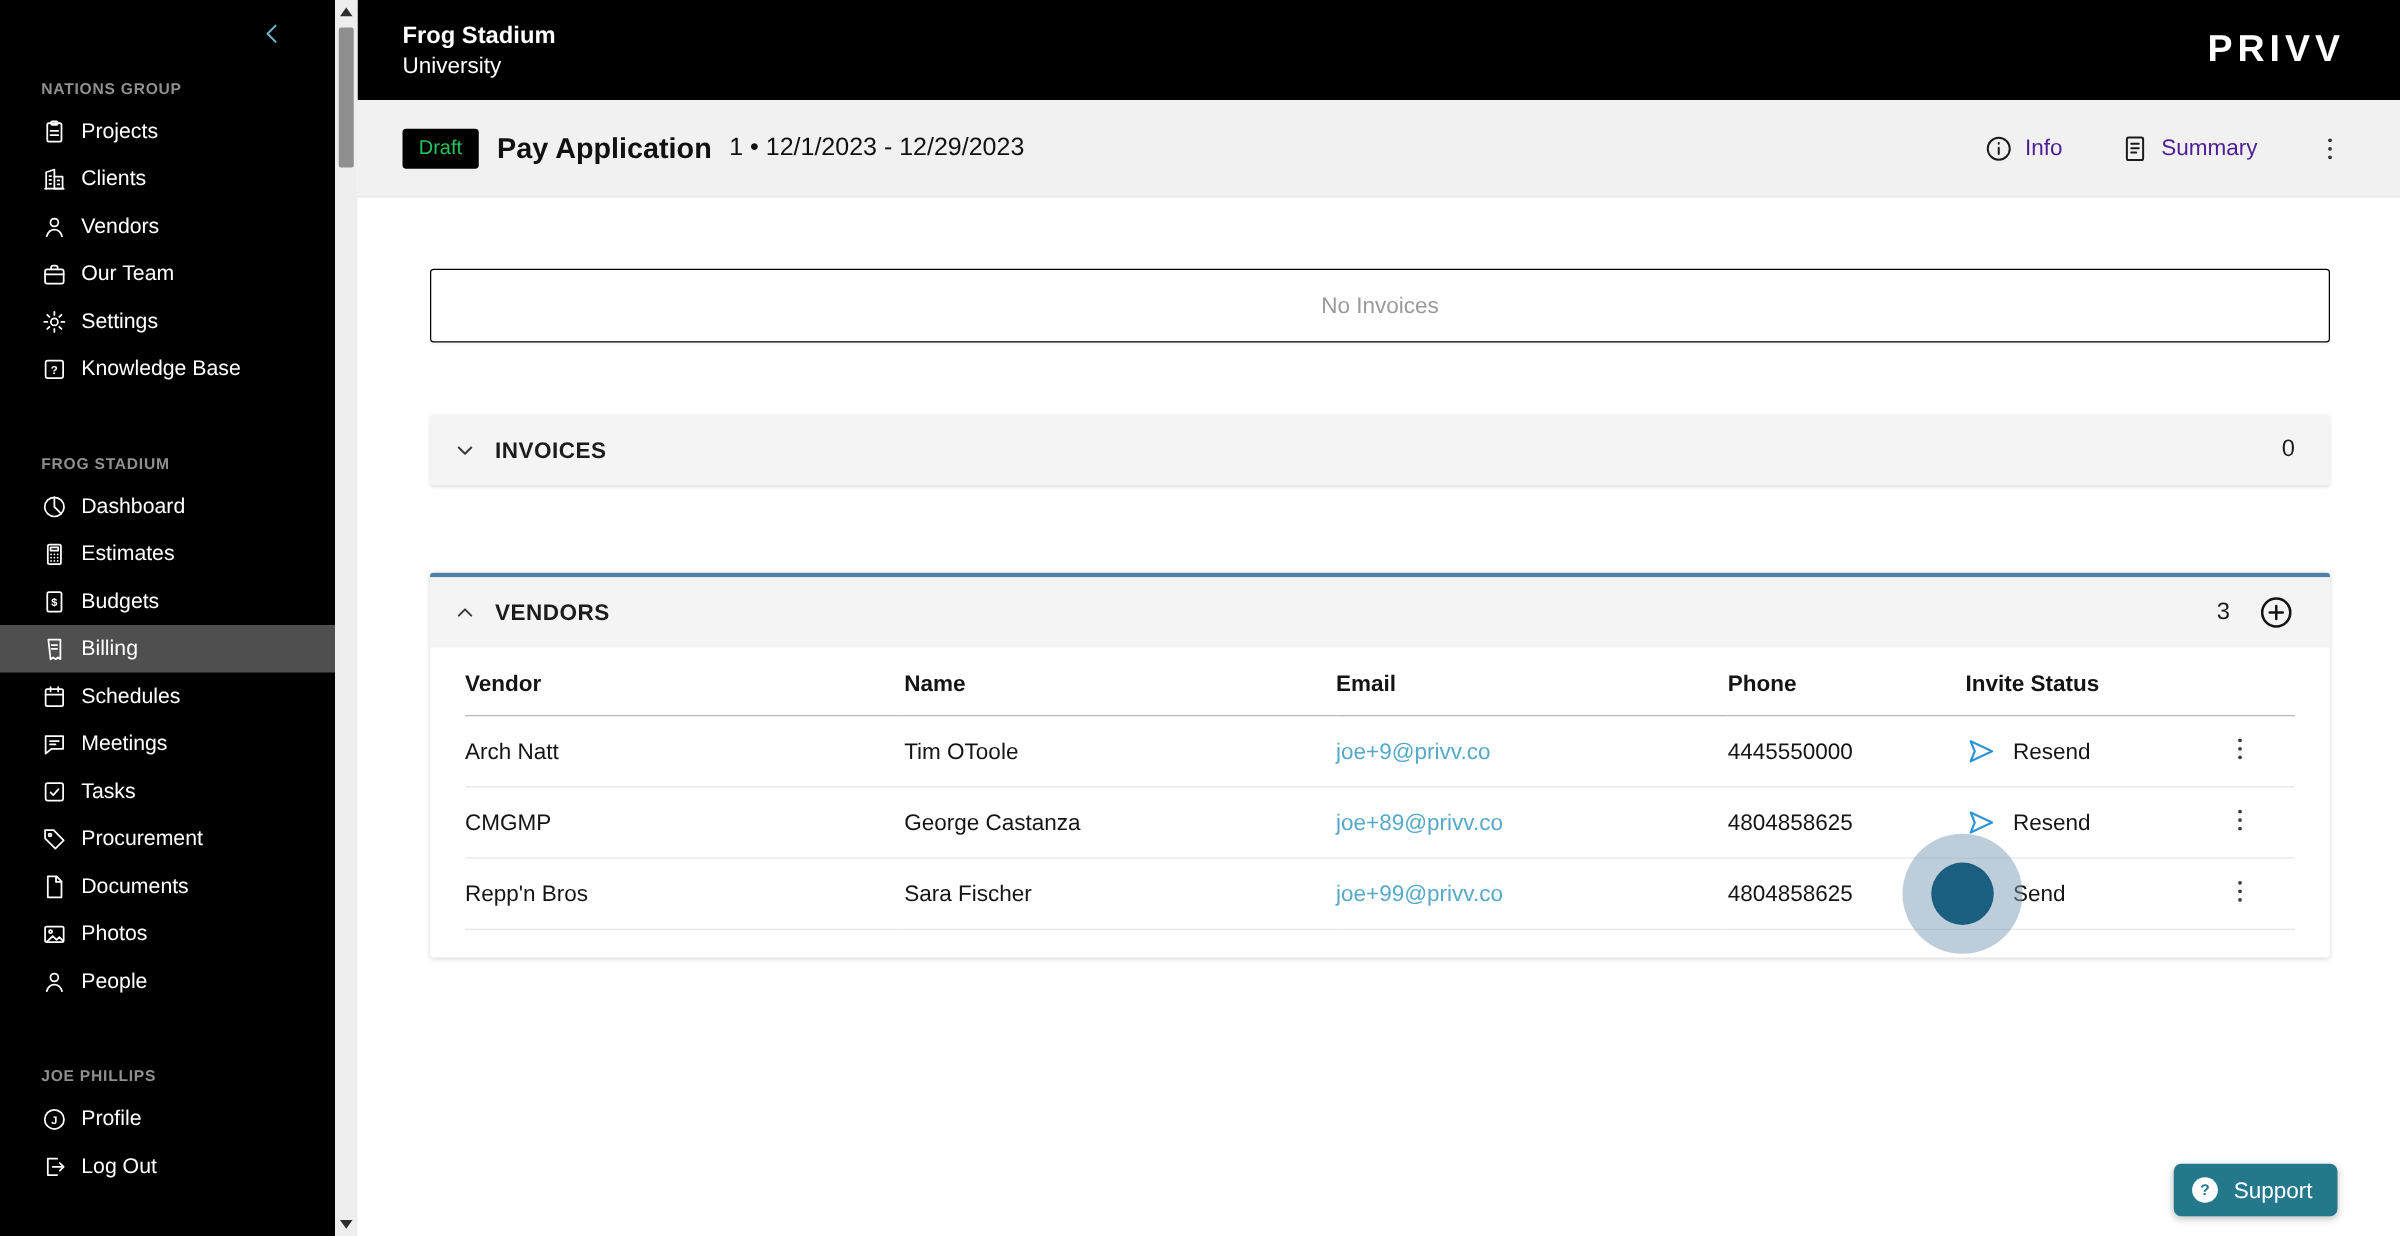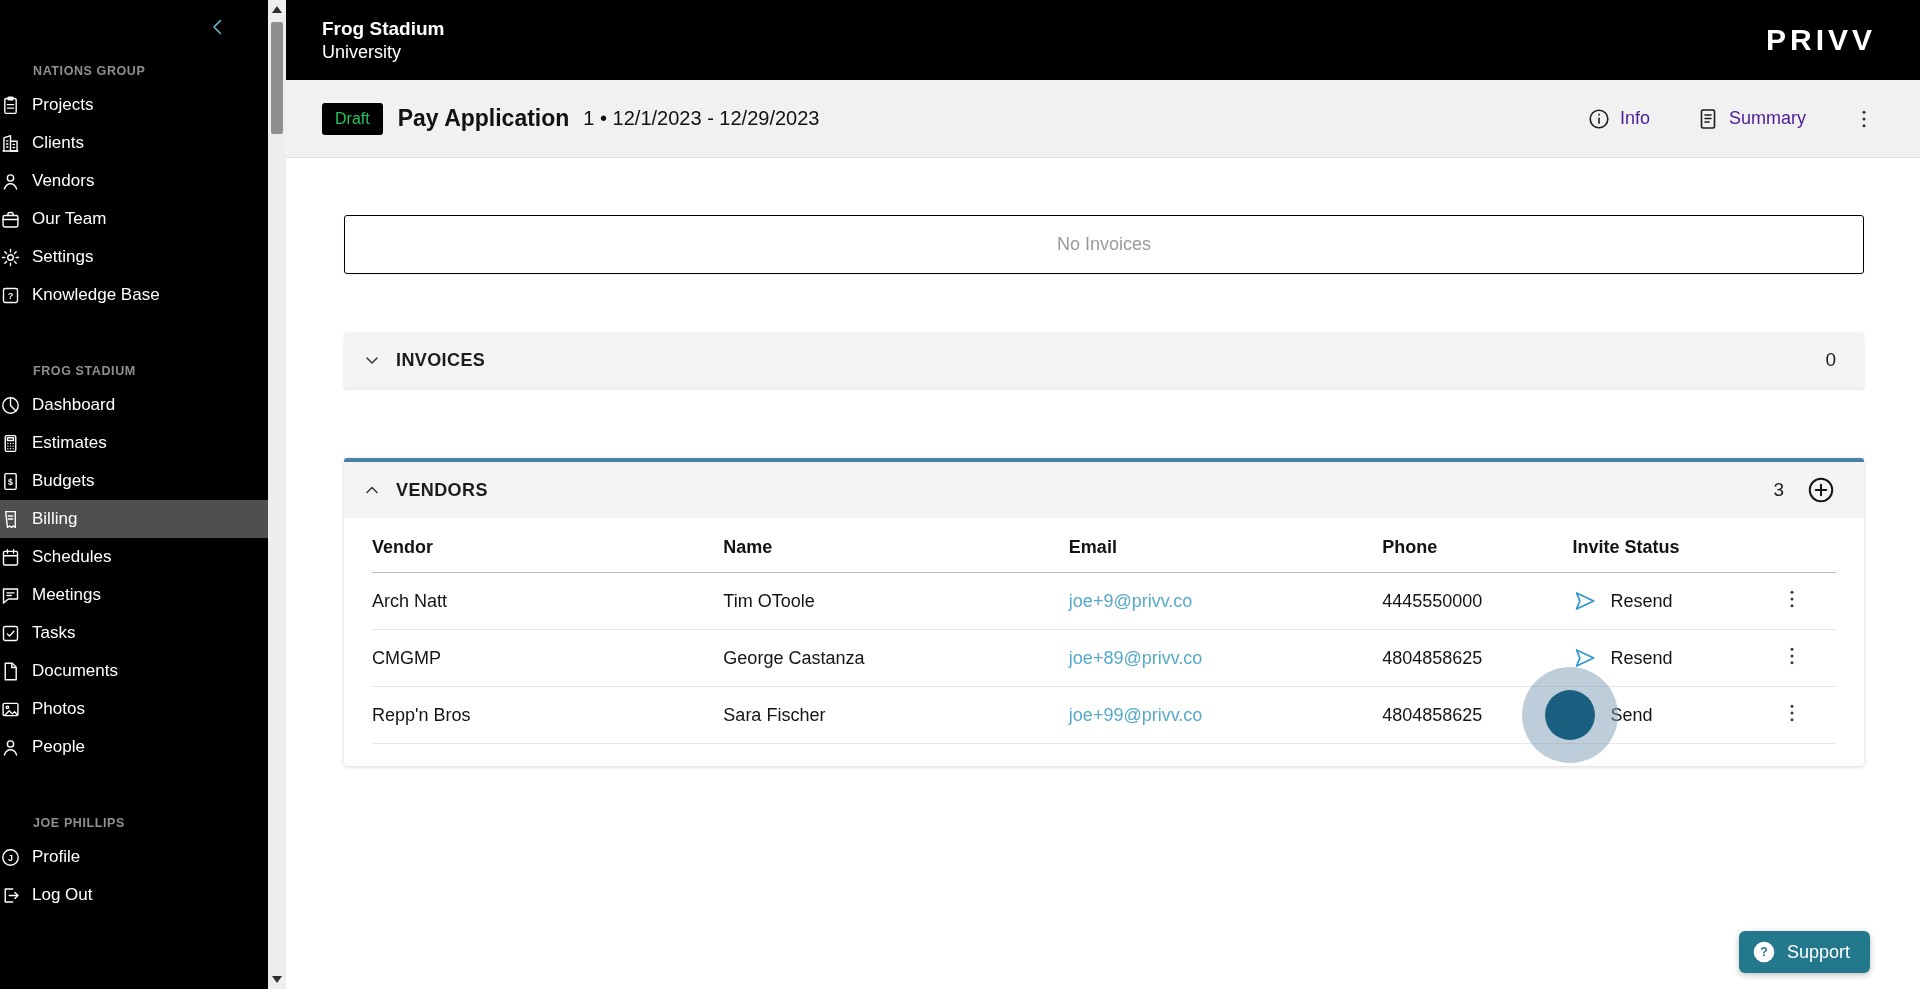--- a/index.html
+++ b/index.html
@@ -21,21 +21,21 @@
   }
   .icon{display:inline-flex;}
   .icon svg{width:100%;height:100%;}
 
   
   .sidebar{width:268px;background:#000;color:#fff;flex-shrink:0;display:flex;flex-direction:column;overflow:hidden;}
   .collapse-row{height:54px;display:flex;align-items:center;justify-content:flex-end;padding-right:38px;flex-shrink:0;}
   .collapse-ic{width:24px;height:24px;color:#6db6cf;cursor:pointer;}
   .section-label{padding:10px 0 8px 33px;font-size:12.5px;font-weight:bold;color:#8f8f8f;letter-spacing:.6px;}
   .section-label.mt{margin-top:40px;}
-  .nav-item{height:38px;display:flex;align-items:center;gap:11px;font-size:17px;cursor:pointer;white-space:nowrap;}
+  .nav-item{height:38px;display:flex;align-items:center;gap:11px;padding-left:33px;font-size:17px;cursor:pointer;white-space:nowrap;}
   .nav-item.active{background:var(--active);}
   .nav-icon{width:21px;height:21px;color:#fff;flex-shrink:0;}
 
   
   .scrollbar{width:18px;background:#eeeeee;flex-shrink:0;position:relative;display:flex;flex-direction:column;align-items:center;justify-content:space-between;padding:6px 0;}
   .sb-arrow-up{width:0;height:0;border-left:5px solid transparent;border-right:5px solid transparent;border-bottom:7px solid #2e2e2e;cursor:pointer;}
   .sb-arrow-down{width:0;height:0;border-left:5px solid transparent;border-right:5px solid transparent;border-top:7px solid #2e2e2e;cursor:pointer;}
   .sb-thumb{position:absolute;left:3px;top:22px;width:12px;height:112px;background:#8f8f8f;border-radius:2px;cursor:pointer;}
 
   
@@ -214,20 +214,29 @@
     <span class="nav-label">Meetings</span>
   </div>
   <div class="nav-item">
     <span class="icon nav-icon">
         <svg viewBox="0 0 24 24" fill="none" stroke="currentColor" stroke-width="1.6" stroke-linecap="round" stroke-linejoin="round">
           <rect x="4" y="4" width="16" height="16" rx="2"></rect>
           <path d="M8.5 12.5l2.5 2.5 4.8-5.5"></path>
         </svg>
       </span>
     <span class="nav-label">Tasks</span>
+  </div>
+  <div class="nav-item">
+    <span class="icon nav-icon">
+        <svg viewBox="0 0 24 24" fill="none" stroke="currentColor" stroke-width="1.6" stroke-linecap="round" stroke-linejoin="round">
+          <path d="M3.5 3.5h7.8L20.5 13l-7.6 7.5L3.5 11z"></path>
+          <circle cx="8" cy="8" r="1.3"></circle>
+        </svg>
+      </span>
+    <span class="nav-label">Procurement</span>
   </div>
   <div class="nav-item">
     <span class="icon nav-icon">
         <svg viewBox="0 0 24 24" fill="none" stroke="currentColor" stroke-width="1.6" stroke-linecap="round" stroke-linejoin="round">
           <path d="M6 2.5h8l4.5 4.5v14.5H6z"></path>
           <path d="M13.5 3v4.5H18"></path>
         </svg>
       </span>
     <span class="nav-label">Documents</span>
   </div>

